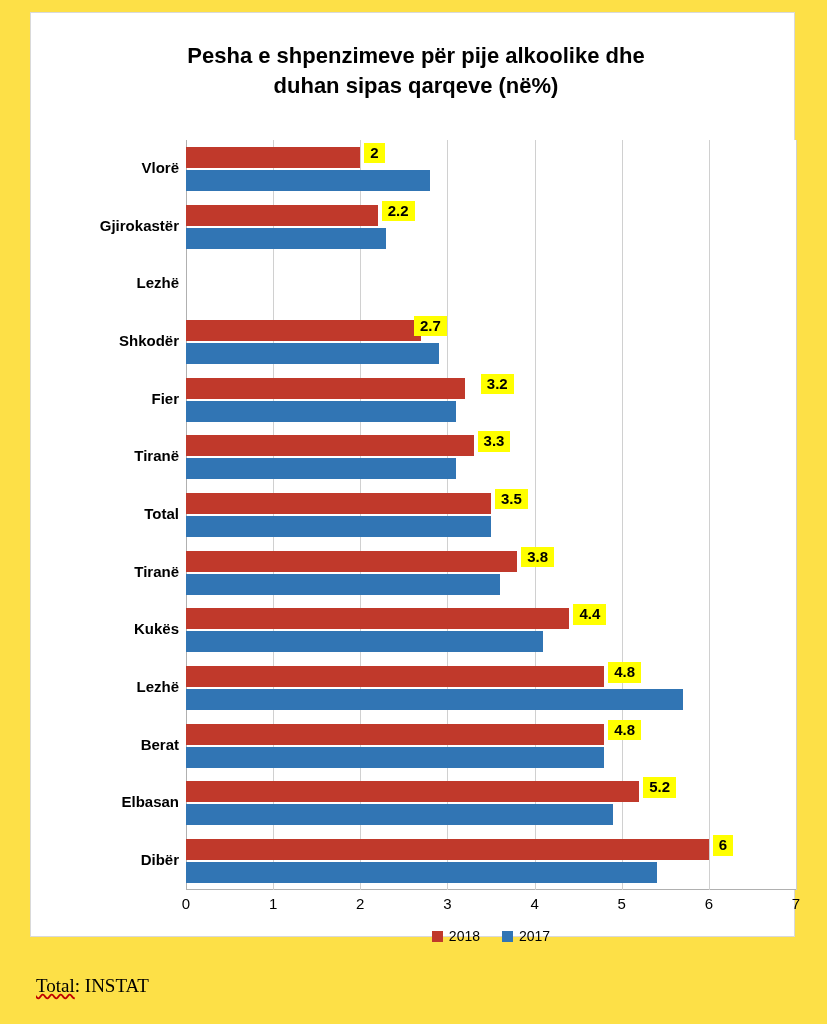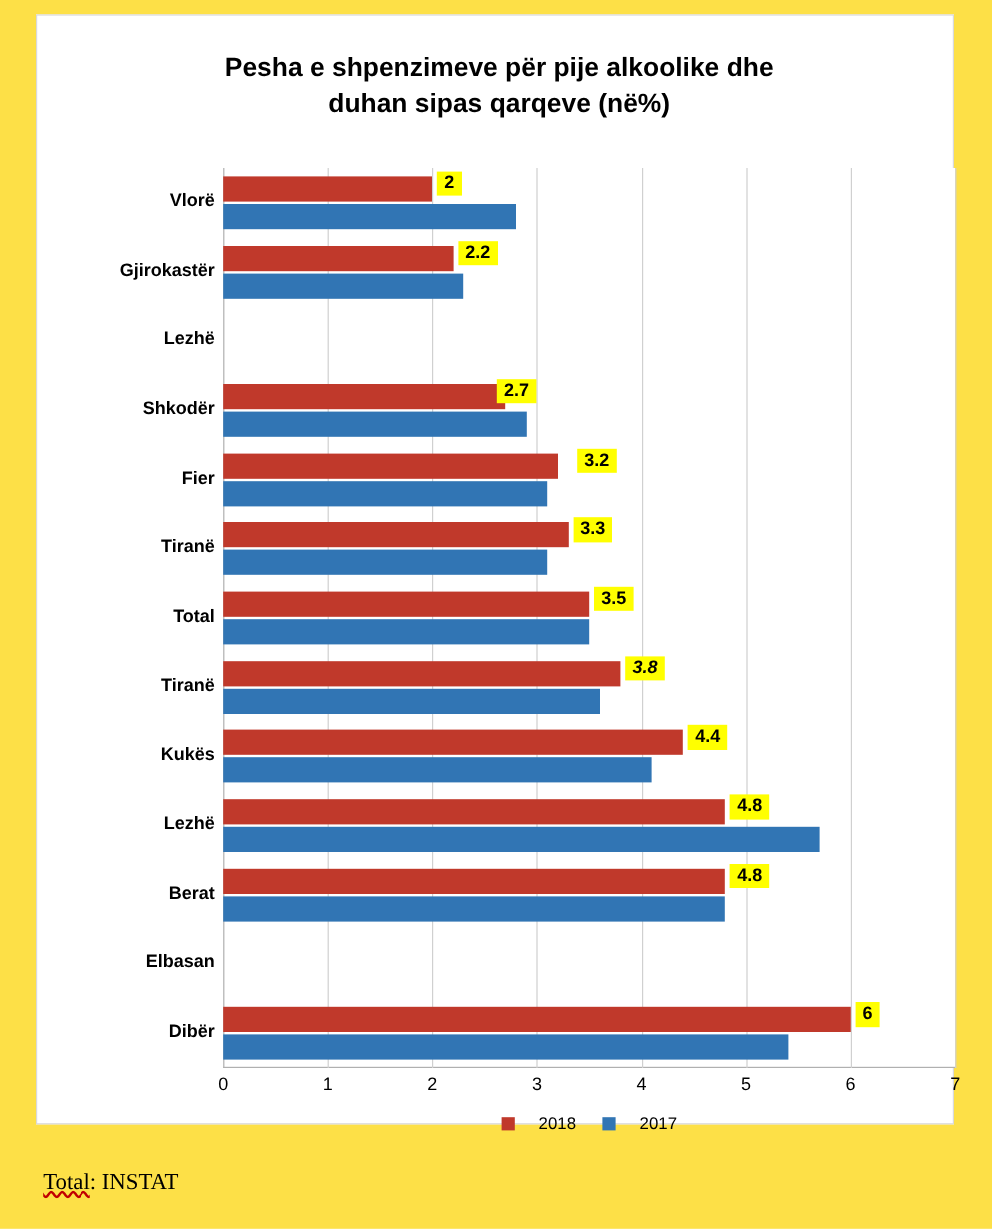--- a/index.html
+++ b/index.html
@@ -133,21 +133,21 @@
     width: 610px;
     height: 22px;
     display: flex;
     justify-content: center;
     align-items: center;
     gap: 22px;
   }
   .legend-item {
     display: flex;
     align-items: center;
-    gap: 20px;
+    gap: 6px;
     font-size: 14px;
     color: #000000;
   }
   .legend-swatch {
     width: 11px;
     height: 11px;
     display: inline-block;
   }
   .source {
     position: absolute;
@@ -224,39 +224,44 @@
         <div class="cat-group" style="top: 288.462px; height: 57.6923px;">
           <div class="bar s2018" style="top: 6.84615px; width: 287.571px; background: rgb(192, 57, 43);"></div>
           <div class="bar s2017" style="top: 29.8462px; width: 270.143px; background: rgb(49, 117, 180);"></div>
           <div class="bar-label" style="left: 291.571px; top: 2.84615px;">3.3</div>
         </div>
         <div class="cat-group" style="top: 346.154px; height: 57.6923px;">
           <div class="bar s2018" style="top: 6.84615px; width: 305px; background: rgb(192, 57, 43);"></div>
           <div class="bar s2017" style="top: 29.8462px; width: 305px; background: rgb(49, 117, 180);"></div>
           <div class="bar-label" style="left: 309px; top: 2.84615px;">3.5</div>
         </div>
-        <div class="cat-group" style="top: 403.846px; height: 57.6923px; font-style: italic;">
+        <div class="cat-group" style="top: 403.846px; height: 57.6923px;">
           <div class="bar s2018" style="top: 6.84615px; width: 331.143px; background: rgb(192, 57, 43);"></div>
           <div class="bar s2017" style="top: 29.8462px; width: 313.714px; background: rgb(49, 117, 180);"></div>
           <div class="bar-label" style="left: 335.143px; top: 2.84615px;">3.8</div>
         </div>
         <div class="cat-group" style="top: 461.538px; height: 57.6923px;">
           <div class="bar s2018" style="top: 6.84615px; width: 383.429px; background: rgb(192, 57, 43);"></div>
           <div class="bar s2017" style="top: 29.8462px; width: 357.286px; background: rgb(49, 117, 180);"></div>
           <div class="bar-label" style="left: 387.429px; top: 2.84615px;">4.4</div>
         </div>
         <div class="cat-group" style="top: 519.231px; height: 57.6923px;">
           <div class="bar s2018" style="top: 6.84615px; width: 418.286px; background: rgb(192, 57, 43);"></div>
           <div class="bar s2017" style="top: 29.8462px; width: 496.714px; background: rgb(49, 117, 180);"></div>
           <div class="bar-label" style="left: 422.286px; top: 2.84615px;">4.8</div>
         </div>
         <div class="cat-group" style="top: 576.923px; height: 57.6923px;">
           <div class="bar s2018" style="top: 6.84615px; width: 418.286px; background: rgb(192, 57, 43);"></div>
           <div class="bar s2017" style="top: 29.8462px; width: 418.286px; background: rgb(49, 117, 180);"></div>
           <div class="bar-label" style="left: 422.286px; top: 2.84615px;">4.8</div>
+        </div>
+        <div class="cat-group" style="top: 634.615px; height: 57.6923px;">
+          <div class="bar s2018" style="top: 6.84615px; width: 453.143px; background: rgb(192, 57, 43);"></div>
+          <div class="bar s2017" style="top: 29.8462px; width: 427px; background: rgb(49, 117, 180);"></div>
+          <div class="bar-label" style="left: 457.143px; top: 2.84615px;">5.2</div>
         </div>
         <div class="cat-group" style="top: 692.308px; height: 57.6923px;">
           <div class="bar s2018" style="top: 6.84615px; width: 522.857px; background: rgb(192, 57, 43);"></div>
           <div class="bar s2017" style="top: 29.8462px; width: 470.571px; background: rgb(49, 117, 180);"></div>
           <div class="bar-label" style="left: 526.857px; top: 2.84615px;">6</div>
         </div>
       </div>
 
     <div class="xticks">
         <div class="xtick" style="left: 0px;">0</div>

